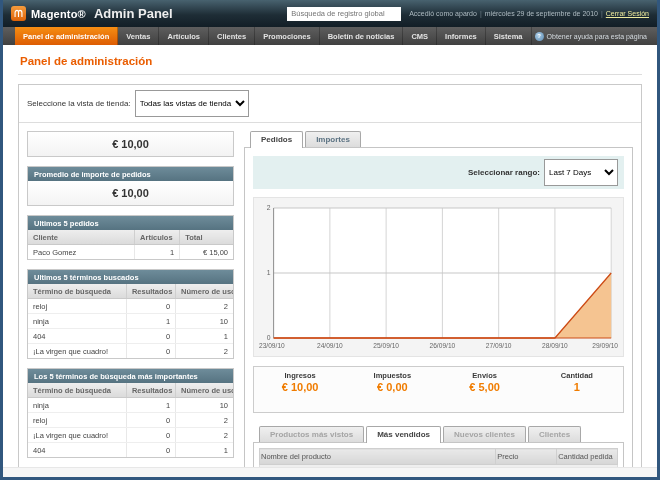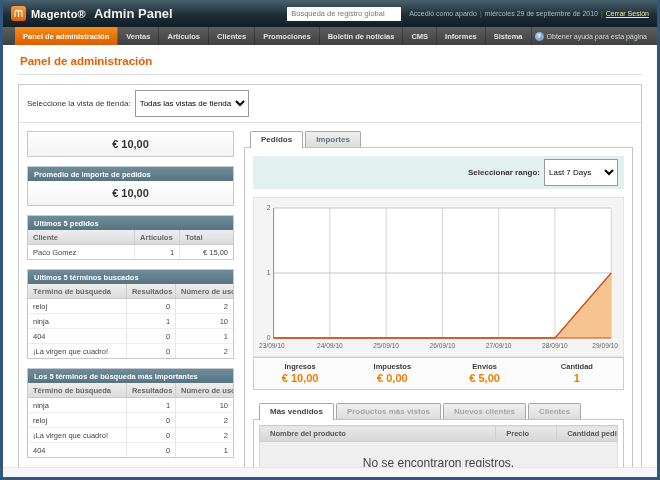--- a/index.html
+++ b/index.html
@@ -50,29 +50,29 @@
   
   .dash-tabs{display:flex;gap:2px;padding-left:6px;position:relative;z-index:2}
   .tab{padding:3px 10px 3px;font-size:8px;font-weight:bold;border:1px solid #a8a8a8;border-bottom:none;background:linear-gradient(180deg,#f0f0f0,#dcdcdc);color:#5c7383;cursor:pointer;border-radius:2px 2px 0 0}
   .tab.active{background:#fff;color:#444;margin-bottom:-1px;padding-bottom:4px}
   .tab.disabled{color:#a5a5a5}
   .dash-body{border:1px solid #c5c5c5;background:#fff;padding:8px}
   .range-bar{background:#e3f0f0;padding:3px 6px;display:flex;justify-content:flex-end;align-items:center;gap:4px;font-size:8px;font-weight:bold;color:#333}
   .chart-wrap{margin-top:8px;background:#f4f4f4;padding:4px;border:1px solid #e4e4e4}
   svg{display:block;font-family:"Liberation Sans","DejaVu Sans",sans-serif}
 
-  .stats-row{border:1px solid #ccc;background:#fcfcfc;display:flex;padding:4px 0 5px}
+  .stats-row{margin-top:9px;border:1px solid #ccc;background:#fcfcfc;display:flex;padding:4px 0 19px}
   .stat{flex:1;text-align:center}
   .stat-label{font-size:7.5px;font-weight:bold;color:#3a3a3a}
   .stat-value{font-size:11px;font-weight:bold;color:#f07c00;margin-top:1px}
 
   .bottom-tabs{display:flex;gap:2px;padding-left:6px;margin-top:13px;position:relative;z-index:2}
   .grid-box{border:1px solid #c5c5c5;background:#fff;padding:5px}
   .grid-table{width:100%;border-collapse:collapse;font-size:7.5px;table-layout:fixed}
-  .grid-table th{background:linear-gradient(180deg,#e9e9e9,#d6d6d6);border:1px solid #cfcfcf;text-align:left;padding:3px 10px;color:#555;font-weight:bold;white-space:nowrap;overflow:hidden}
+  .grid-table th{background:linear-gradient(180deg,#e9e9e9,#d6d6d6);border:1px solid #cfcfcf;text-align:left;padding:3px 1px;color:#555;font-weight:normal;white-space:nowrap;overflow:hidden}
   .grid-table td.empty{background:#efefef;border:1px solid #ddd;text-align:center;padding:14px 0;font-size:12px;color:#444}
 
   .footer{height:10px;background:#f6f6f6;border-top:1px solid #e7e7e7;flex-shrink:0}
 </style>
 </head>
 <body>
 
 <div class="page">
 
   <div class="header">
@@ -274,22 +274,22 @@
                 <div class="stat">
                   <div class="stat-label">Envíos</div>
                   <div class="stat-value">€ 5,00</div>
                 </div>
                 <div class="stat">
                   <div class="stat-label">Cantidad</div>
                   <div class="stat-value">1</div>
                 </div>
               </div>
             <div class="bottom-tabs">
+                <div class="tab disabled">Productos más vistos</div>
                 <div class="tab active">Más vendidos</div>
-                <div class="tab disabled">Productos más vistos</div>
                 <div class="tab disabled">Nuevos clientes</div>
                 <div class="tab disabled">Clientes</div>
               </div>
             <div class="grid-box">
               <table class="grid-table">
                 <thead>
                     <tr>
                       <th style="width: 66%;">Nombre del producto</th>
                       <th style="width: 17%;">Precio</th>
                       <th style="width: 17%;">Cantidad pedida</th>

